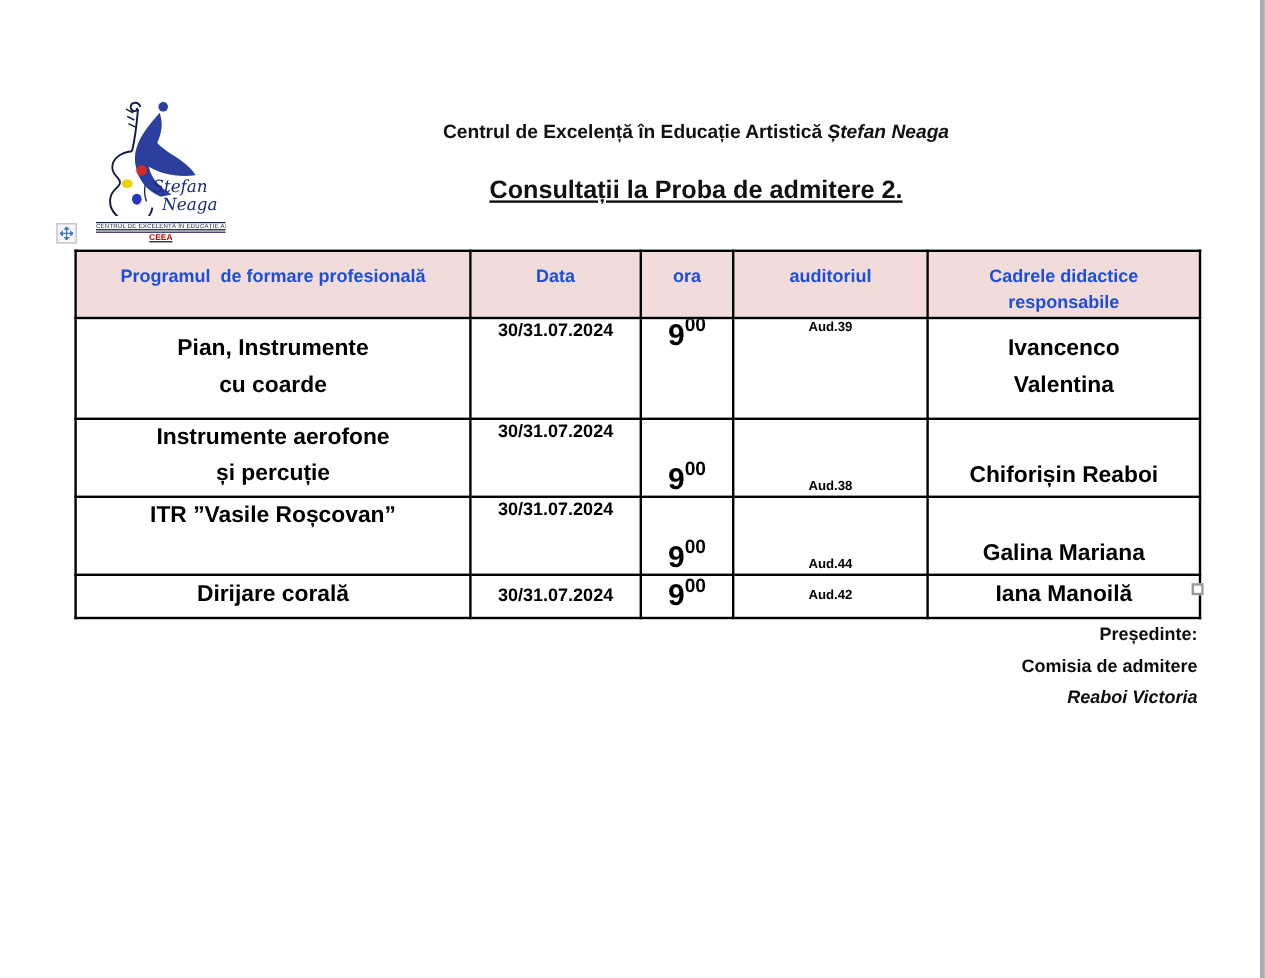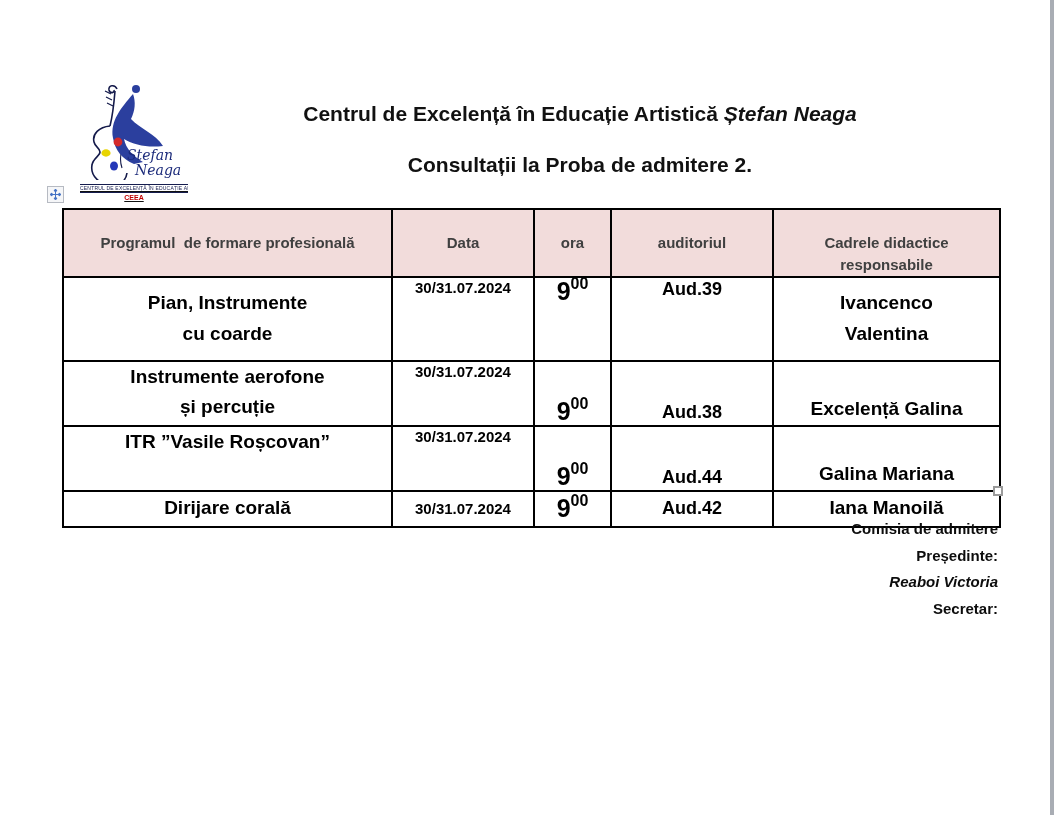--- a/index.html
+++ b/index.html
@@ -15,50 +15,50 @@
   .logo{position:absolute;left:80px;top:80px;width:108px;text-decoration:underline;}
   .logo-subtext{
     font-size:5px;line-height:7px;color:#151c4e;text-align:center;
     border-top:1px solid #151c4e;border-bottom:1px solid #151c4e;
     white-space:nowrap;overflow:hidden;letter-spacing:0.2px;
   }
   .logo-abbr{font-size:7px;line-height:9px;color:#c00000;font-weight:bold;text-align:center;}
 
   
   .titles{position:absolute;left:140px;top:102px;width:880px;text-align:center;}
-  .title-line1{font-size:21px;font-weight:bold;}
+  .title-line1{font-size:16px;font-weight:bold;}
   .title-line1 .it{font-style:italic;}
-  .title-line2{font-size:21px;font-weight:bold;margin-top:27px;}
+  .title-line2{font-size:21px;font-weight:bold;margin-top:27px;text-decoration:underline;}
 
   
   .move-handle{
     position:absolute;left:47px;top:186px;width:15px;height:15px;
     border:1px solid #b6bac2;background:#f5f6f8;
     display:flex;align-items:center;justify-content:center;
   }
 
   
   table.doc-table{
     position:absolute;left:62px;top:208px;width:937px;
     border-collapse:collapse;table-layout:fixed;
   }
   .doc-table th,.doc-table td{border:2px solid #000;padding:0 4px;overflow:hidden;}
   .doc-table th{
-    background:#f2dcdb;font-size:15px;font-weight:bold;color:#404040;
-    vertical-align:top;padding-top:22px;white-space:pre-wrap;line-height:1.45;
+    background:#f2dcdb;font-size:15px;font-weight:bold;color:#1d4ed8;
+    vertical-align:top;padding-top:10px;white-space:pre-wrap;line-height:1.45;
     text-align:center;
   }
   .doc-table td{text-align:center;font-weight:bold;color:#000;}
   .r-head{height:50px;}
   .r1{height:84px;}.r2{height:65px;}.r3{height:65px;}.r4{height:36px;margin-top:32px;}
   .cell-program,.cell-cadre{font-size:19px;white-space:pre-line;line-height:1.6;}
   .cell-data{font-size:15px;line-height:1.3;}
   .cell-ora{font-size:25px;line-height:1.05;}
   .cell-ora sup{font-size:16px;position:relative;top:-2px;}
-  .cell-aud{font-size:18px;line-height:1.3;}
+  .cell-aud{font-size:11px;line-height:1.3;}
   .vtop{vertical-align:top;padding-top:2px;}
   .vbottom{vertical-align:bottom;padding-bottom:4px;}
   .vmid{vertical-align:middle;}
 
   
   .resize-handle{
     position:absolute;left:993px;top:486px;width:6px;height:6px;
     border:2px solid #9a9a9a;background:#fff;
   }
 
@@ -144,21 +144,21 @@
     <td class="cell-aud vtop">Aud.39</td>
     <td class="cell-cadre vmid">Ivancenco
 Valentina</td>
   </tr>
   <tr class="r2">
     <td class="cell-program vtop">Instrumente aerofone
 și percuție</td>
     <td class="cell-data vtop">30/31.07.2024</td>
     <td class="cell-ora vbottom"><span>9</span><sup>00</sup></td>
     <td class="cell-aud vbottom">Aud.38</td>
-    <td class="cell-cadre vbottom">Excelență Galina</td>
+    <td class="cell-cadre vbottom">Chiforișin Reaboi</td>
   </tr>
   <tr class="r3">
     <td class="cell-program vtop">ITR ”Vasile Roșcovan”</td>
     <td class="cell-data vtop">30/31.07.2024</td>
     <td class="cell-ora vbottom"><span>9</span><sup>00</sup></td>
     <td class="cell-aud vbottom">Aud.44</td>
     <td class="cell-cadre vbottom">Galina Mariana</td>
   </tr>
   <tr class="r4">
     <td class="cell-program vmid">Dirijare corală</td>
@@ -166,17 +166,16 @@
     <td class="cell-ora vmid"><span>9</span><sup>00</sup></td>
     <td class="cell-aud vmid">Aud.42</td>
     <td class="cell-cadre vmid">Iana Manoilă</td>
   </tr>
 </tbody>
   </table>
 
 <div class="resize-handle"></div>
 
 <div class="signature">
+  <div>Președinte:</div>
   <div>Comisia de admitere</div>
-  <div>Președinte:</div>
   <div class="italic">Reaboi Victoria</div>
-  <div>Secretar:</div>
 </div>
 
 </body></html>

